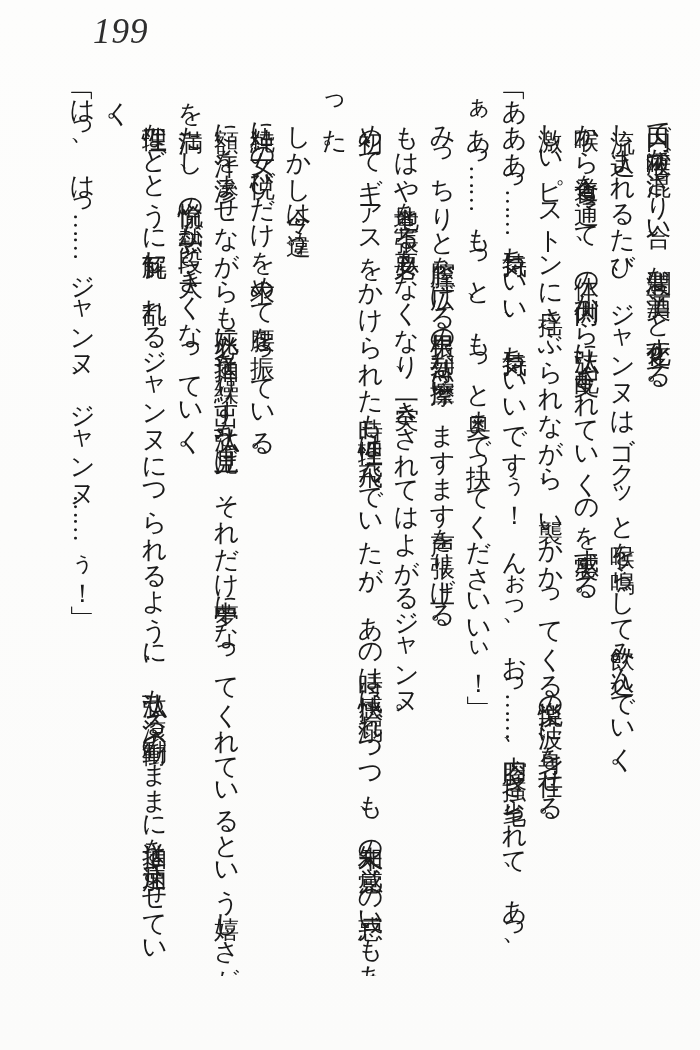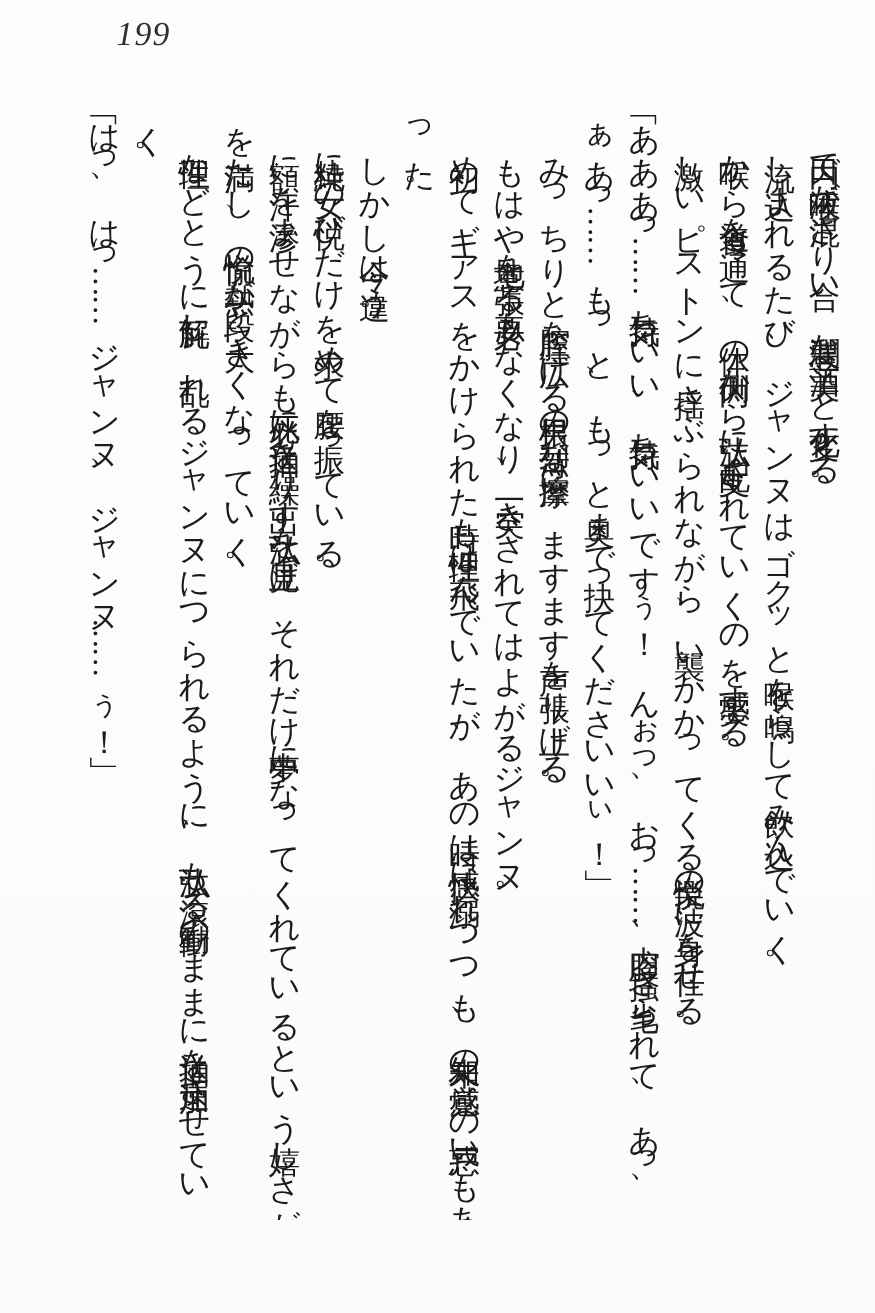--- a/index.html
+++ b/index.html
@@ -16,21 +16,21 @@
   }
   .page {
     position: absolute;
     inset: 0;
     background: linear-gradient(180deg, #fdfdfc 0%, #fbfbfa 100%);
   }
   .page-number {
     position: absolute;
     top: 12px;
     left: 93px;
-    font-size: 27px;
+    font-size: 35px;
     font-style: italic;
     color: #2e2e2e;
     letter-spacing: 1px;
   }
   .text-block {
     position: absolute;
     top: 84px;
     right: 24px;
     width: 618px;
     height: 892px;

